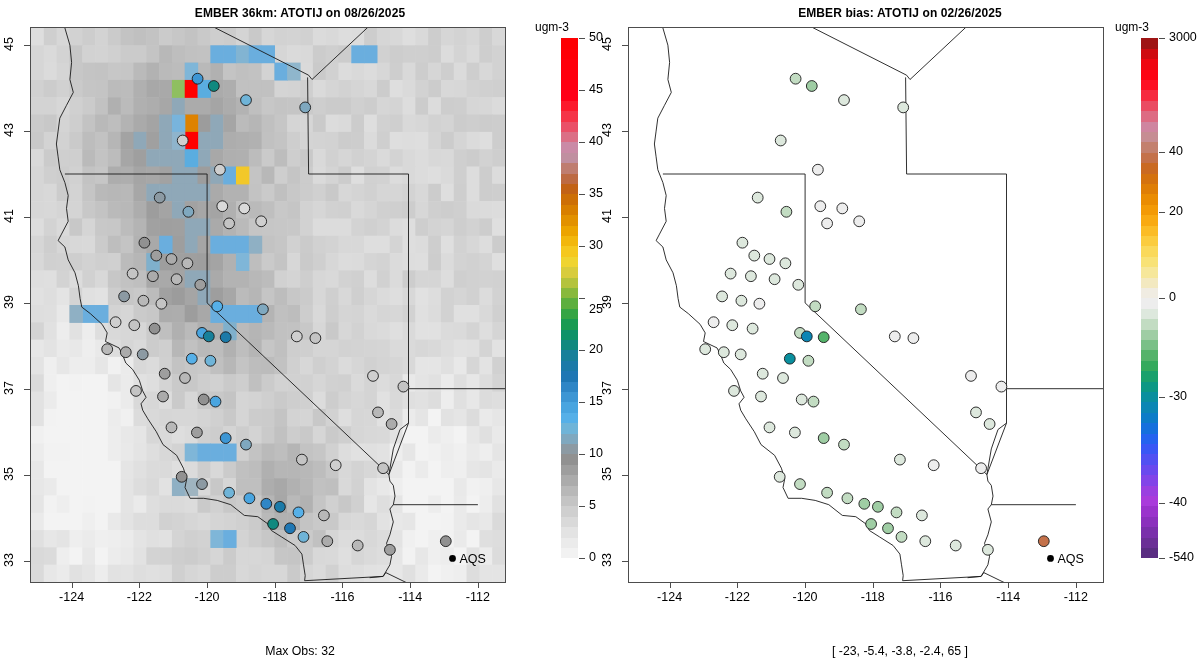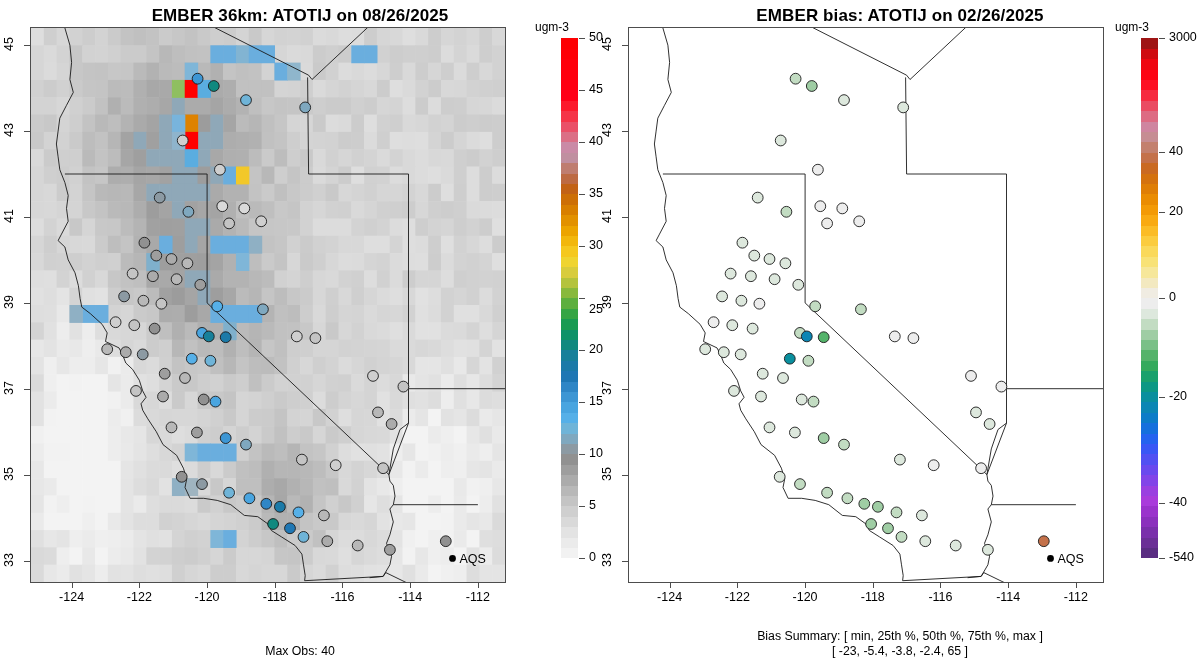--- a/index.html
+++ b/index.html
@@ -3,21 +3,21 @@
 <meta charset="utf-8">
 <style>
   html,body{margin:0;padding:0;background:#ffffff;}
   body{width:1200px;height:672px;font-family:"Liberation Sans",sans-serif;color:#000;overflow:hidden;}
   .root{position:relative;width:1200px;height:672px;}
   .panel{position:absolute;top:0;height:672px;}
   #panel-model{left:0;width:600px;}
   #panel-bias{left:600px;width:600px;}
   .panel-title{
     position:absolute;top:6px;left:0;width:600px;text-align:center;
-    font-size:17px;font-weight:bold;letter-spacing:.1px;
+    font-size:12px;font-weight:bold;letter-spacing:.1px;
   }
   .plot-frame{position:absolute;border:1px solid #4d4d4d;box-sizing:border-box;overflow:hidden;background:#ffffff;}
   #frame-model{left:30px;top:27px;width:476px;height:556px;}
   #frame-bias{left:628px;top:27px;width:476px;height:556px;}
   .plot-svg{position:absolute;left:0;top:0;}
   .axis-tick{position:absolute;background:#4d4d4d;}
   .tick-x{width:1px;height:6px;}
   .tick-y{height:1px;width:6px;}
   .ax-label{position:absolute;font-size:12.5px;color:#000;white-space:nowrap;}
   .ax-label-y{transform-origin:center center;}
@@ -1383,21 +1383,21 @@
         <div class="ax-label ax-label-y" style="left: 0px; top: 380.744px; width: 18px; text-align: center; transform: rotate(-90deg);">37</div>
         <div class="axis-tick tick-y" style="left: 24px; top: 302.853px;"></div>
         <div class="ax-label ax-label-y" style="left: 0px; top: 294.853px; width: 18px; text-align: center; transform: rotate(-90deg);">39</div>
         <div class="axis-tick tick-y" style="left: 24px; top: 216.961px;"></div>
         <div class="ax-label ax-label-y" style="left: 0px; top: 208.961px; width: 18px; text-align: center; transform: rotate(-90deg);">41</div>
         <div class="axis-tick tick-y" style="left: 24px; top: 131.07px;"></div>
         <div class="ax-label ax-label-y" style="left: 0px; top: 123.07px; width: 18px; text-align: center; transform: rotate(-90deg);">43</div>
         <div class="axis-tick tick-y" style="left: 24px; top: 45.1783px;"></div>
         <div class="ax-label ax-label-y" style="left: 0px; top: 37.1783px; width: 18px; text-align: center; transform: rotate(-90deg);">45</div>
       </div>
-    <div class="caption" style="top:644px">Max Obs: 40</div>
+    <div class="caption" style="top:644px">Max Obs: 32</div>
     <div class="cb-wrap" id="cb-model" style="left: 533px; top: 38px; width: 80px; height: 520px;">
         <div class="cb-strip" style="left: 0px; top: 0px; height: 520px;">
           <div class="cb-seg" style="top: 509.6px; height: 10.9px; background: rgb(242, 242, 242);"></div>
           <div class="cb-seg" style="top: 499.2px; height: 10.9px; background: rgb(235, 235, 235);"></div>
           <div class="cb-seg" style="top: 488.8px; height: 10.9px; background: rgb(227, 227, 227);"></div>
           <div class="cb-seg" style="top: 478.4px; height: 10.9px; background: rgb(217, 217, 217);"></div>
           <div class="cb-seg" style="top: 468px; height: 10.9px; background: rgb(207, 207, 207);"></div>
           <div class="cb-seg" style="top: 457.6px; height: 10.9px; background: rgb(196, 196, 196);"></div>
           <div class="cb-seg" style="top: 447.2px; height: 10.9px; background: rgb(184, 184, 184);"></div>
           <div class="cb-seg" style="top: 436.8px; height: 10.9px; background: rgb(171, 171, 171);"></div>
@@ -1590,21 +1590,20 @@
         <div class="ax-label ax-label-y" style="left: -2px; top: 380.744px; width: 18px; text-align: center; transform: rotate(-90deg);">37</div>
         <div class="axis-tick tick-y" style="left: 22px; top: 302.853px;"></div>
         <div class="ax-label ax-label-y" style="left: -2px; top: 294.853px; width: 18px; text-align: center; transform: rotate(-90deg);">39</div>
         <div class="axis-tick tick-y" style="left: 22px; top: 216.961px;"></div>
         <div class="ax-label ax-label-y" style="left: -2px; top: 208.961px; width: 18px; text-align: center; transform: rotate(-90deg);">41</div>
         <div class="axis-tick tick-y" style="left: 22px; top: 131.07px;"></div>
         <div class="ax-label ax-label-y" style="left: -2px; top: 123.07px; width: 18px; text-align: center; transform: rotate(-90deg);">43</div>
         <div class="axis-tick tick-y" style="left: 22px; top: 45.1783px;"></div>
         <div class="ax-label ax-label-y" style="left: -2px; top: 37.1783px; width: 18px; text-align: center; transform: rotate(-90deg);">45</div>
       </div>
-    <div class="caption" style="top:629px">Bias Summary: [ min, 25th %, 50th %, 75th %, max ]</div>
     <div class="caption" style="top:644px">[ -23,   -5.4,   -3.8,   -2.4,   65 ]</div>
     <div class="cb-wrap" id="cb-bias" style="left: 513px; top: 38px; width: 80px; height: 520px;">
         <div class="cb-strip" style="left: 0px; top: 0px; height: 520px;">
           <div class="cb-seg" style="top: 509.6px; height: 10.9px; background: rgb(90, 45, 130);"></div>
           <div class="cb-seg" style="top: 499.2px; height: 10.9px; background: rgb(107, 47, 150);"></div>
           <div class="cb-seg" style="top: 488.8px; height: 10.9px; background: rgb(122, 47, 171);"></div>
           <div class="cb-seg" style="top: 478.4px; height: 10.9px; background: rgb(139, 48, 189);"></div>
           <div class="cb-seg" style="top: 468px; height: 10.9px; background: rgb(154, 51, 204);"></div>
           <div class="cb-seg" style="top: 457.6px; height: 10.9px; background: rgb(169, 59, 219);"></div>
           <div class="cb-seg" style="top: 447.2px; height: 10.9px; background: rgb(154, 63, 224);"></div>
@@ -1651,21 +1650,21 @@
           <div class="cb-seg" style="top: 20.8px; height: 10.9px; background: rgb(239, 6, 16);"></div>
           <div class="cb-seg" style="top: 10.4px; height: 10.9px; background: rgb(207, 11, 16);"></div>
           <div class="cb-seg" style="top: 0px; height: 10.9px; background: rgb(158, 20, 20);"></div>
         </div>
         <div class="cb-title" style="left: -26px; top: -18px;">ugm-3</div>
         <div class="cb-tick" style="left: 18px; top: 520px;"></div>
         <div class="cb-tlabel" style="left: 28px; top: 512px;">-540</div>
         <div class="cb-tick" style="left: 18px; top: 465.4px;"></div>
         <div class="cb-tlabel" style="left: 28px; top: 457.4px;">-40</div>
         <div class="cb-tick" style="left: 18px; top: 358.8px;"></div>
-        <div class="cb-tlabel" style="left: 28px; top: 350.8px;">-20</div>
+        <div class="cb-tlabel" style="left: 28px; top: 350.8px;">-30</div>
         <div class="cb-tick" style="left: 18px; top: 260px;"></div>
         <div class="cb-tlabel" style="left: 28px; top: 252px;">0</div>
         <div class="cb-tick" style="left: 18px; top: 174.2px;"></div>
         <div class="cb-tlabel" style="left: 28px; top: 166.2px;">20</div>
         <div class="cb-tick" style="left: 18px; top: 114.4px;"></div>
         <div class="cb-tlabel" style="left: 28px; top: 106.4px;">40</div>
         <div class="cb-tick" style="left: 18px; top: 0px;"></div>
         <div class="cb-tlabel" style="left: 28px; top: -8px;">3000</div>
       </div>
   </div>

